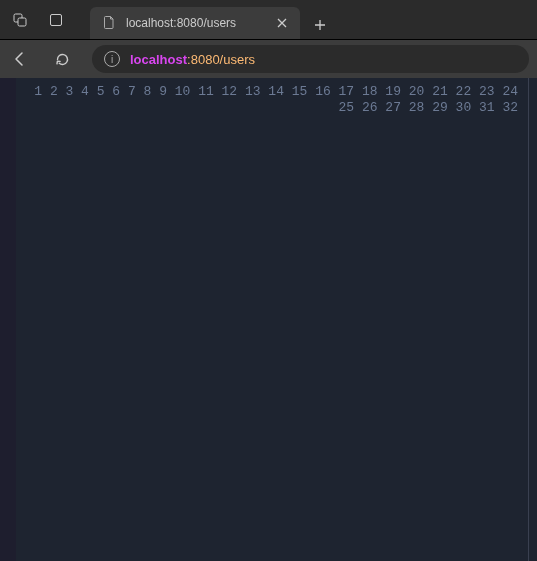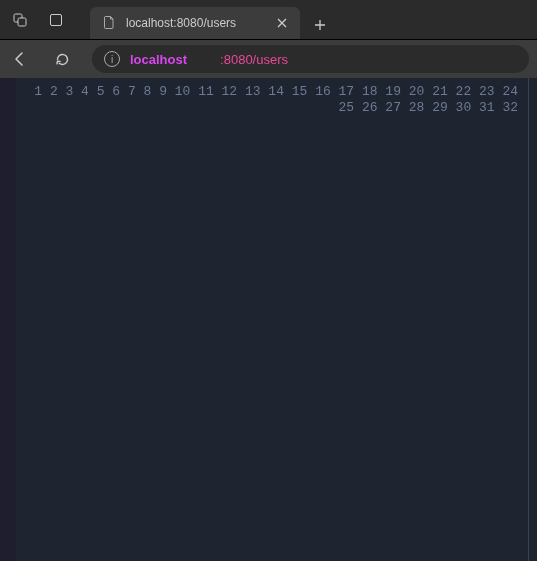--- a/index.html
+++ b/index.html
@@ -69,21 +69,21 @@
       align-items: center;
       padding: 0 12px;
       gap: 10px;
       font-size: 13px;
     }
     .addrbar .info-icon {
       width:16px; height:16px; display:flex;align-items:center;justify-content:center;
       border:1px solid #aaa; border-radius:50%; font-size:10px; color:#aaa;
     }
     .addr-host { color: #d946ef; font-weight: 600; }
-    .addr-rest { color: #ec4899; padding-left: 33px; }
+    .addr-rest { color: #fdba74; }
     .content {
       display: flex;
       height: calc(100% - 78px);
       background: #1e2430;
       font-family: Consolas, "Courier New", monospace;
       font-size: 13px;
       line-height: 16px;
       margin-left: 16px;
     }
     .gutter {

